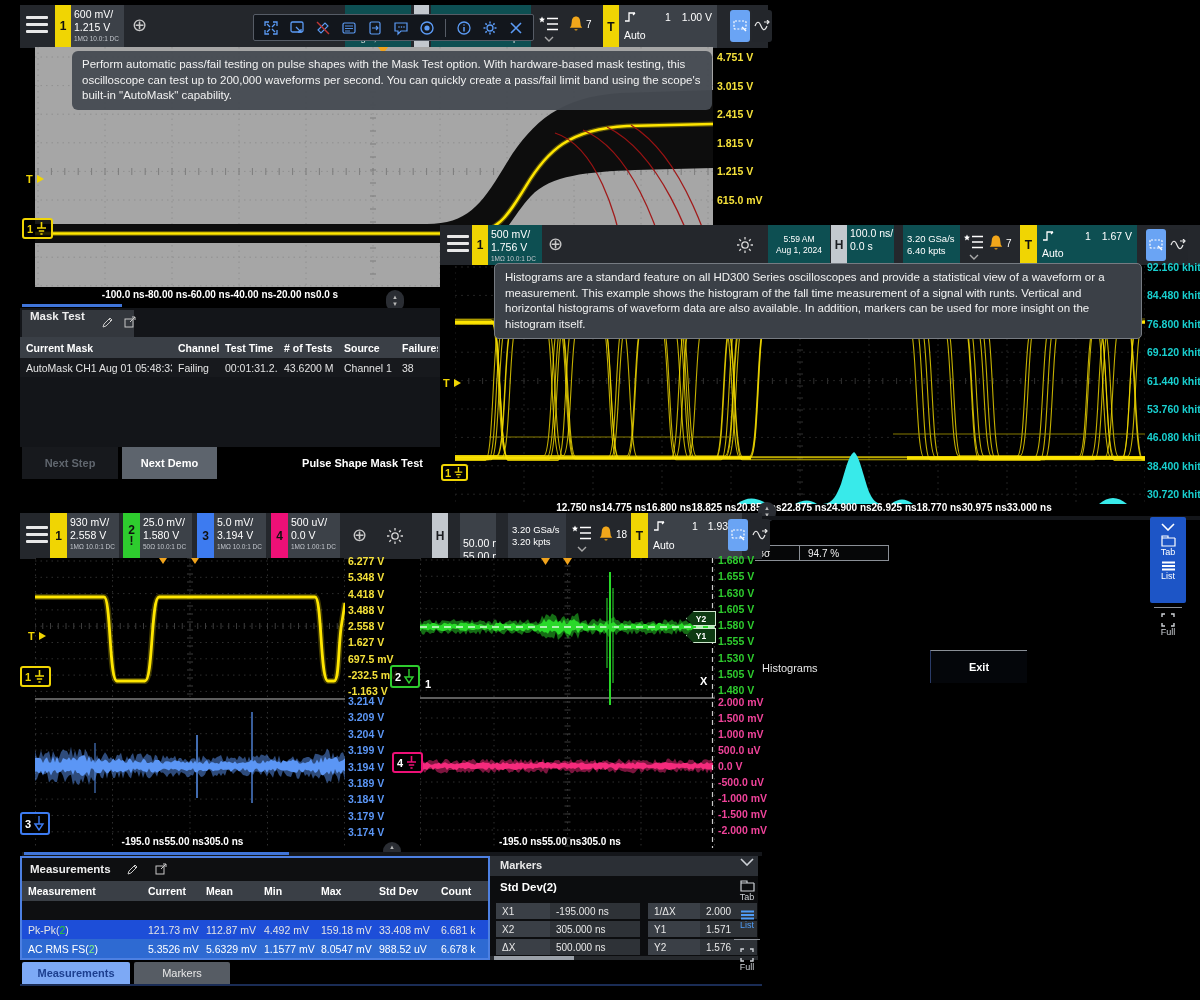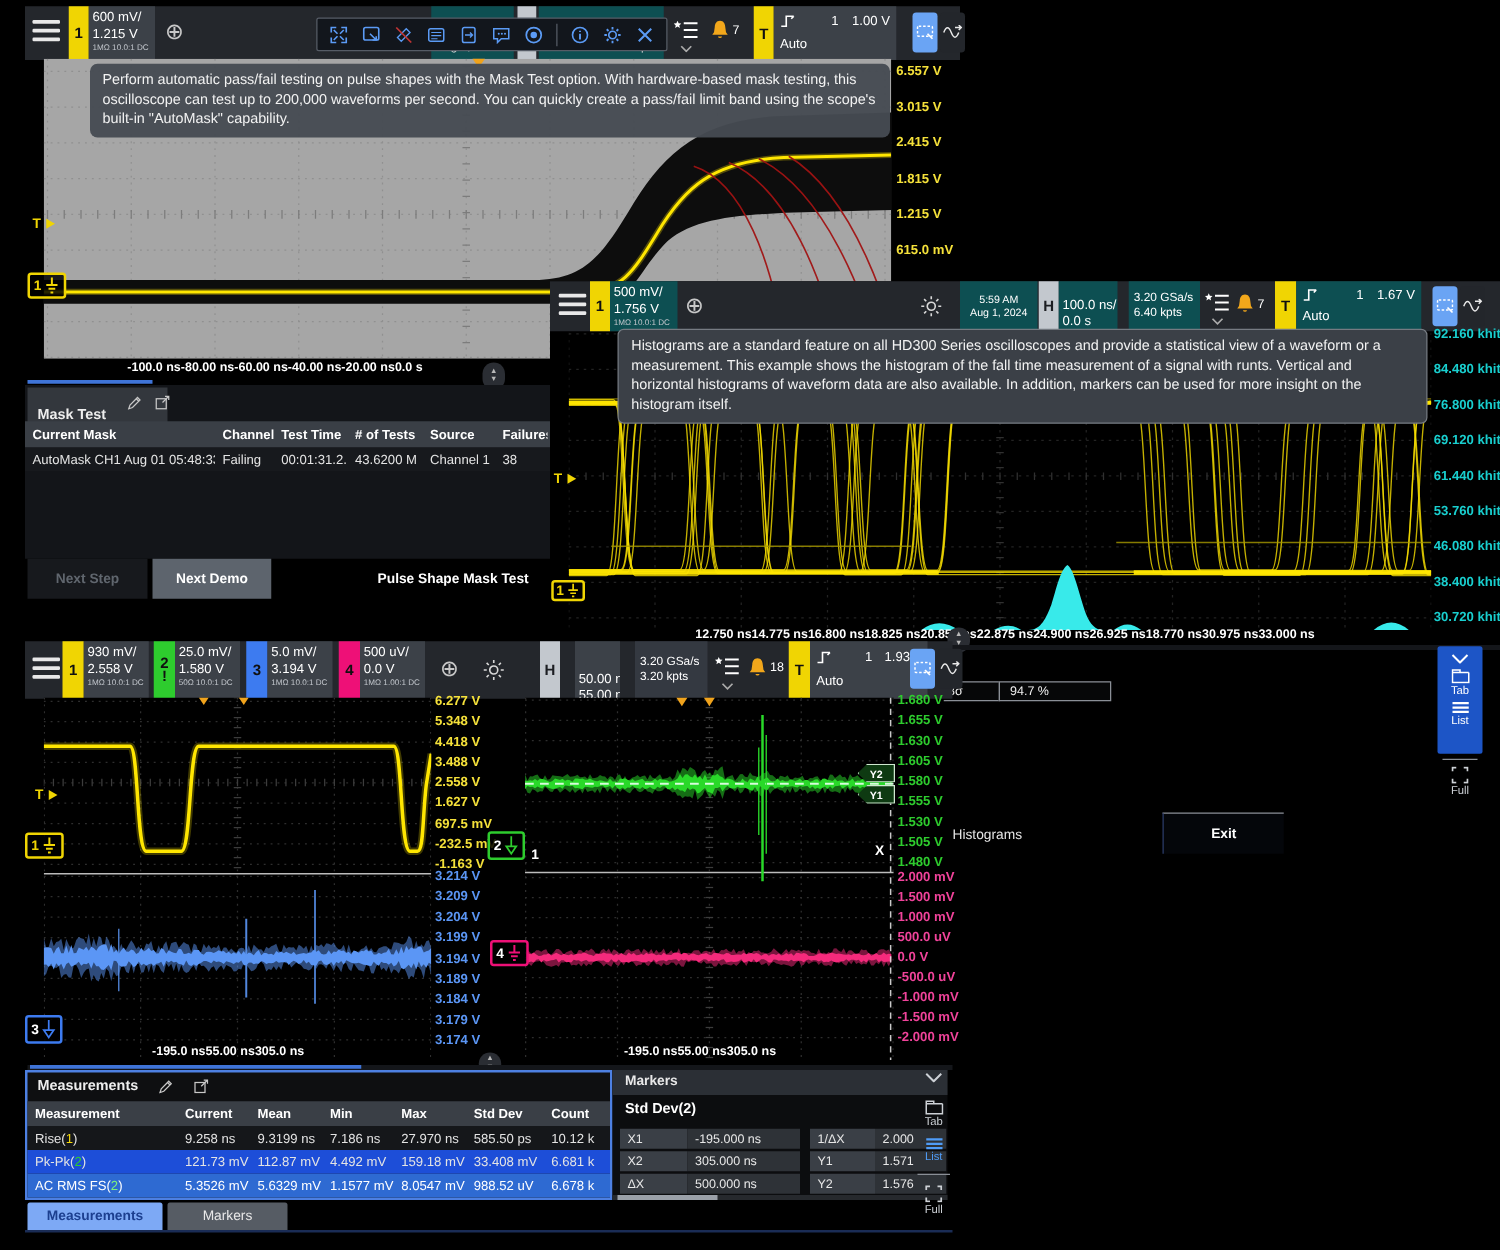--- a/index.html
+++ b/index.html
@@ -280,21 +280,21 @@
       <span>T</span>
       <span class="tri"></span>
     </div>
   <div class="gbadge" style="left:22px;top:218px;border-color:#f0d503;color:#f0d503">
     <span style="color:#f0d503">1</span>
     <svg width="13" height="15" viewBox="0 0 13 15">
         <path d="M6.5,1 V7 M2,7 H11 M3.8,10 H9.2 M5.4,13 H7.6" stroke="currentColor" stroke-width="1.6" fill="none"></path>
       </svg>
   </div>
   <div class="ycol" style="left:717px;top:51px;height:155px;color:#f5e13a">
-      <div>6.557 V</div>
+      <div>4.751 V</div>
       <div>3.015 V</div>
       <div>2.415 V</div>
       <div>1.815 V</div>
       <div>1.215 V</div>
       <div>615.0 mV</div>
     </div>
   <div class="xrow" style="left:22px;top:289px;width:396px">
       <div>-100.0 ns</div>
       <div>-80.00 ns</div>
       <div>-60.00 ns</div>
@@ -302,21 +302,21 @@
       <div>-20.00 ns</div>
       <div>0.0 s</div>
     </div>
   <div class="pill" style="left:386px;top:290px;width:18px;height:22px">
       <span>▲</span>
       <span>▼</span>
     </div>
   <div class="abs" style="left:22px;top:304px;width:100px;height:3px;background:#3f74d8"></div>
 
   <div class="abs" style="left:20px;top:308px;width:420px;height:139px;background:#131519">
-    <div class="abs" style="left:2px;top:2px;width:112px;height:43px;background:#33373d;display:flex;align-items:center;gap:8px;padding-left:8px">
+    <div class="abs" style="left:2px;top:2px;width:112px;height:43px;background:#33373d;display:flex;align-items:flex-start;gap:8px;padding-left:8px">
       <span class="panel-title">Mask Test</span>
     </div>
     <svg width="12" height="12" viewBox="0 0 12 12" style="position:absolute;left:82px;top:8px">
         <path d="M1,11 L2,8 L8,2 L10,4 L4,10 Z M7,3 L9,5" stroke="#c8c8c8" stroke-width="1" fill="none"></path>
       </svg>
     <svg width="12" height="12" viewBox="0 0 12 12" style="position:absolute;left:104px;top:8px">
         <rect x="1" y="3" width="8" height="8" stroke="#c8c8c8" stroke-width="1" fill="none"></rect>
         <path d="M6,6 L11,1 M8,1 H11 V4" stroke="#c8c8c8" stroke-width="1" fill="none"></path>
       </svg>
     <div class="mrow" style="left:0;top:29px;width:420px;height:21px;background:#3a3f46;font-weight:700;color:#fff">
@@ -364,21 +364,21 @@
           <path d="M9,1 V3.4 M9,14.6 V17 M1,9 H3.4 M14.6,9 H17 M3.3,3.3 L5,5 M13,13 L14.7,14.7 M14.7,3.3 L13,5 M5,13 L3.3,14.7"></path>
         </g>
       </svg>
     <div class="clockchip tealbg" style="left:328px;top:0;width:62px;height:40px">
       <span>5:59 AM</span>
       <span>Aug 1, 2024</span>
     </div>
     <div class="hchip" style="left:391px;top:0;width:16px;height:40px">
         <span>H</span>
       </div>
-    <div class="chinfo tealbg" style="left:407px;top:0;width:47px;height:40px;padding-top:13px">
+    <div class="chinfo tealbg" style="left:407px;top:0;width:47px;height:40px;padding-top:2px">
       <div class="l1">100.0 ns/</div>
       <div class="l2">0.0 s</div>
     </div>
     <div class="acqchip tealbg" style="left:463px;top:0;width:57px;height:40px">
       <span>3.20 GSa/s</span>
       <span>6.40 kpts</span>
     </div>
     <svg width="20" height="16" viewBox="0 0 20 16" style="position:absolute;left:524px;top:9px">
         <path d="M8,2.5 H19 M8,8 H19 M8,13.5 H19" stroke="#fff" stroke-width="1.6"></path>
         <path d="M3,0.5 L3.9,2.6 6,2.8 4.4,4.3 4.9,6.4 3,5.2 1.1,6.4 1.6,4.3 0,2.8 2.1,2.6 Z" fill="#fff"></path>
@@ -1003,29 +1003,20 @@
     </div>
     <div class="mrow" style="left:0;top:23px;width:466px;height:20px;background:#3a3f46;font-weight:700;color:#fff">
       <div class="mcell" style="width:120px">Measurement</div>
       <div class="mcell" style="width:58px">Current</div>
       <div class="mcell" style="width:58px">Mean</div>
       <div class="mcell" style="width:57px">Min</div>
       <div class="mcell" style="width:58px">Max</div>
       <div class="mcell" style="width:62px">Std Dev</div>
       <div class="mcell" style="width:47px">Count</div>
     </div>
-    <div class="mrow" style="left:0;top:43px;width:466px;height:19px;background:#15171a">
-      <div class="mcell" style="width:120px"><span>Rise(</span><span style="color:#f5d90a">1</span><span>)</span></div>
-      <div class="mcell" style="width:58px">9.258 ns</div>
-      <div class="mcell" style="width:58px">9.3199 ns</div>
-      <div class="mcell" style="width:57px">7.186 ns</div>
-      <div class="mcell" style="width:58px">27.970 ns</div>
-      <div class="mcell" style="width:62px">585.50 ps</div>
-      <div class="mcell" style="width:47px">10.12 k</div>
-    </div>
     <div class="mrow" style="left:0;top:62px;width:466px;height:19px;background:#1d4ed8">
       <div class="mcell" style="width:120px"><span>Pk-Pk(</span><span style="color:#2ecc2e">2</span><span>)</span></div>
       <div class="mcell" style="width:58px">121.73 mV</div>
       <div class="mcell" style="width:58px">112.87 mV</div>
       <div class="mcell" style="width:57px">4.492 mV</div>
       <div class="mcell" style="width:58px">159.18 mV</div>
       <div class="mcell" style="width:62px">33.408 mV</div>
       <div class="mcell" style="width:47px">6.681 k</div>
     </div>
     <div class="mrow" style="left:0;top:81px;width:466px;height:19px;background:#2e6ad2;color:#fff">

